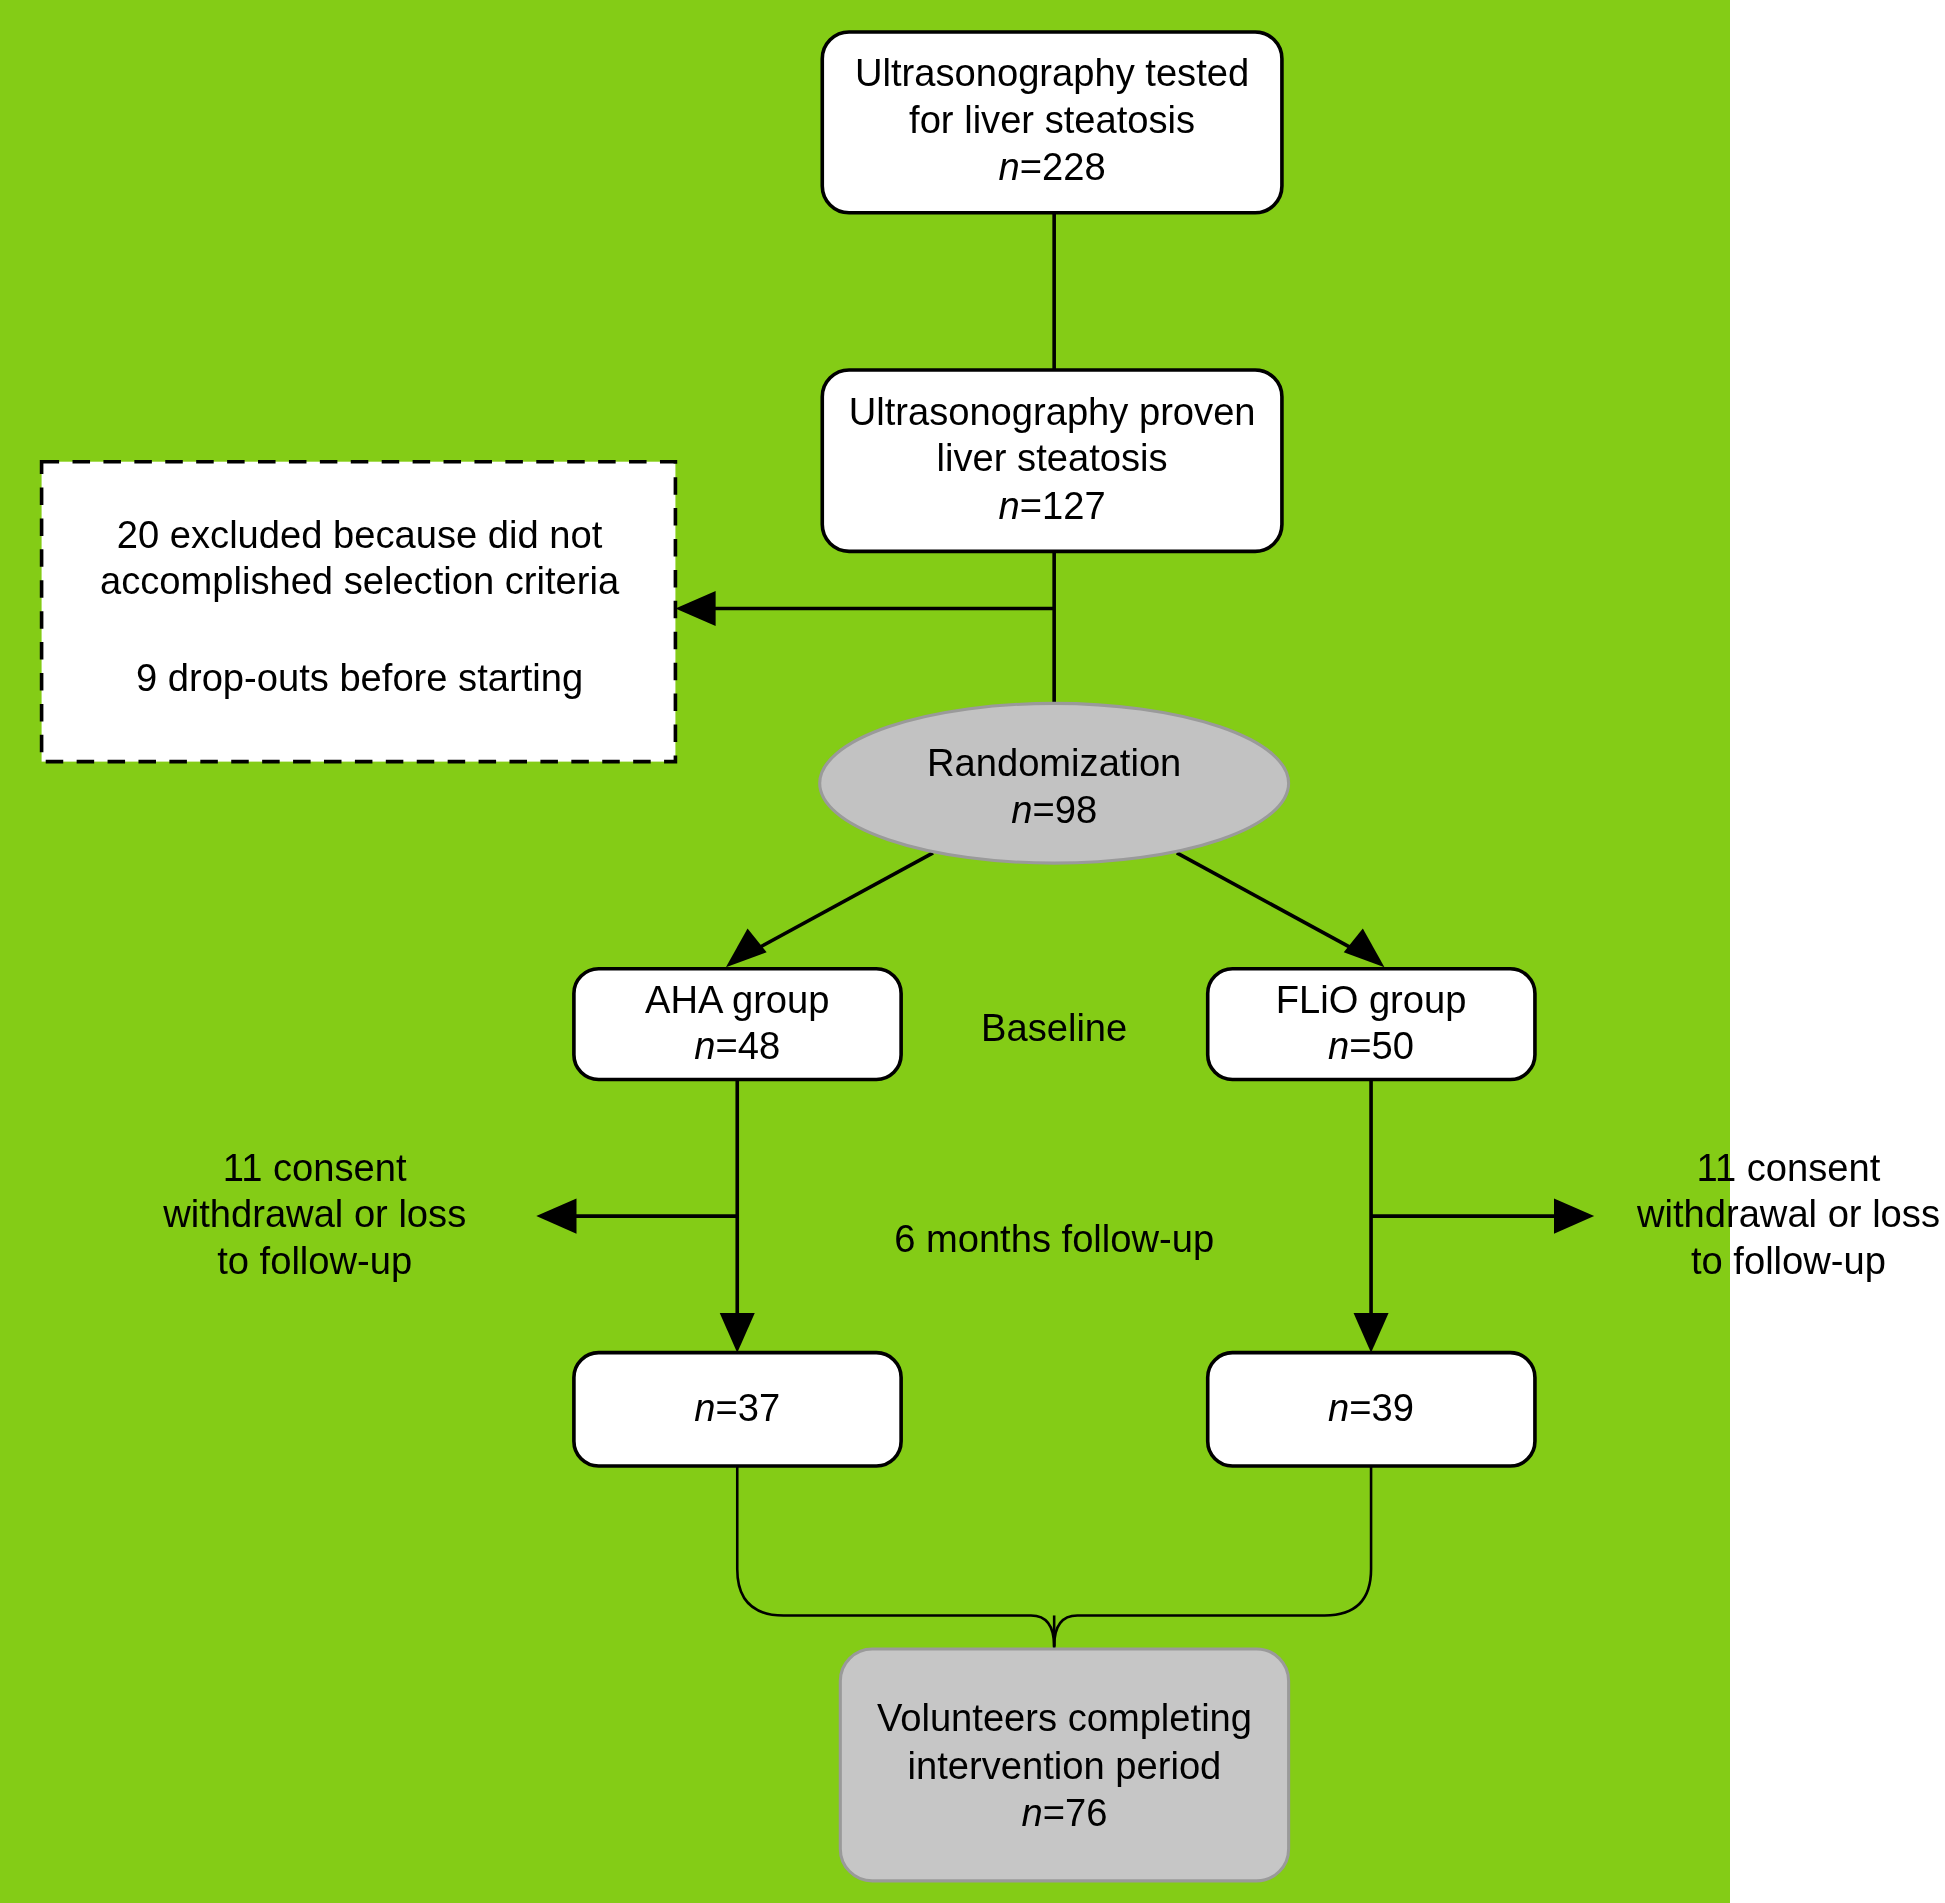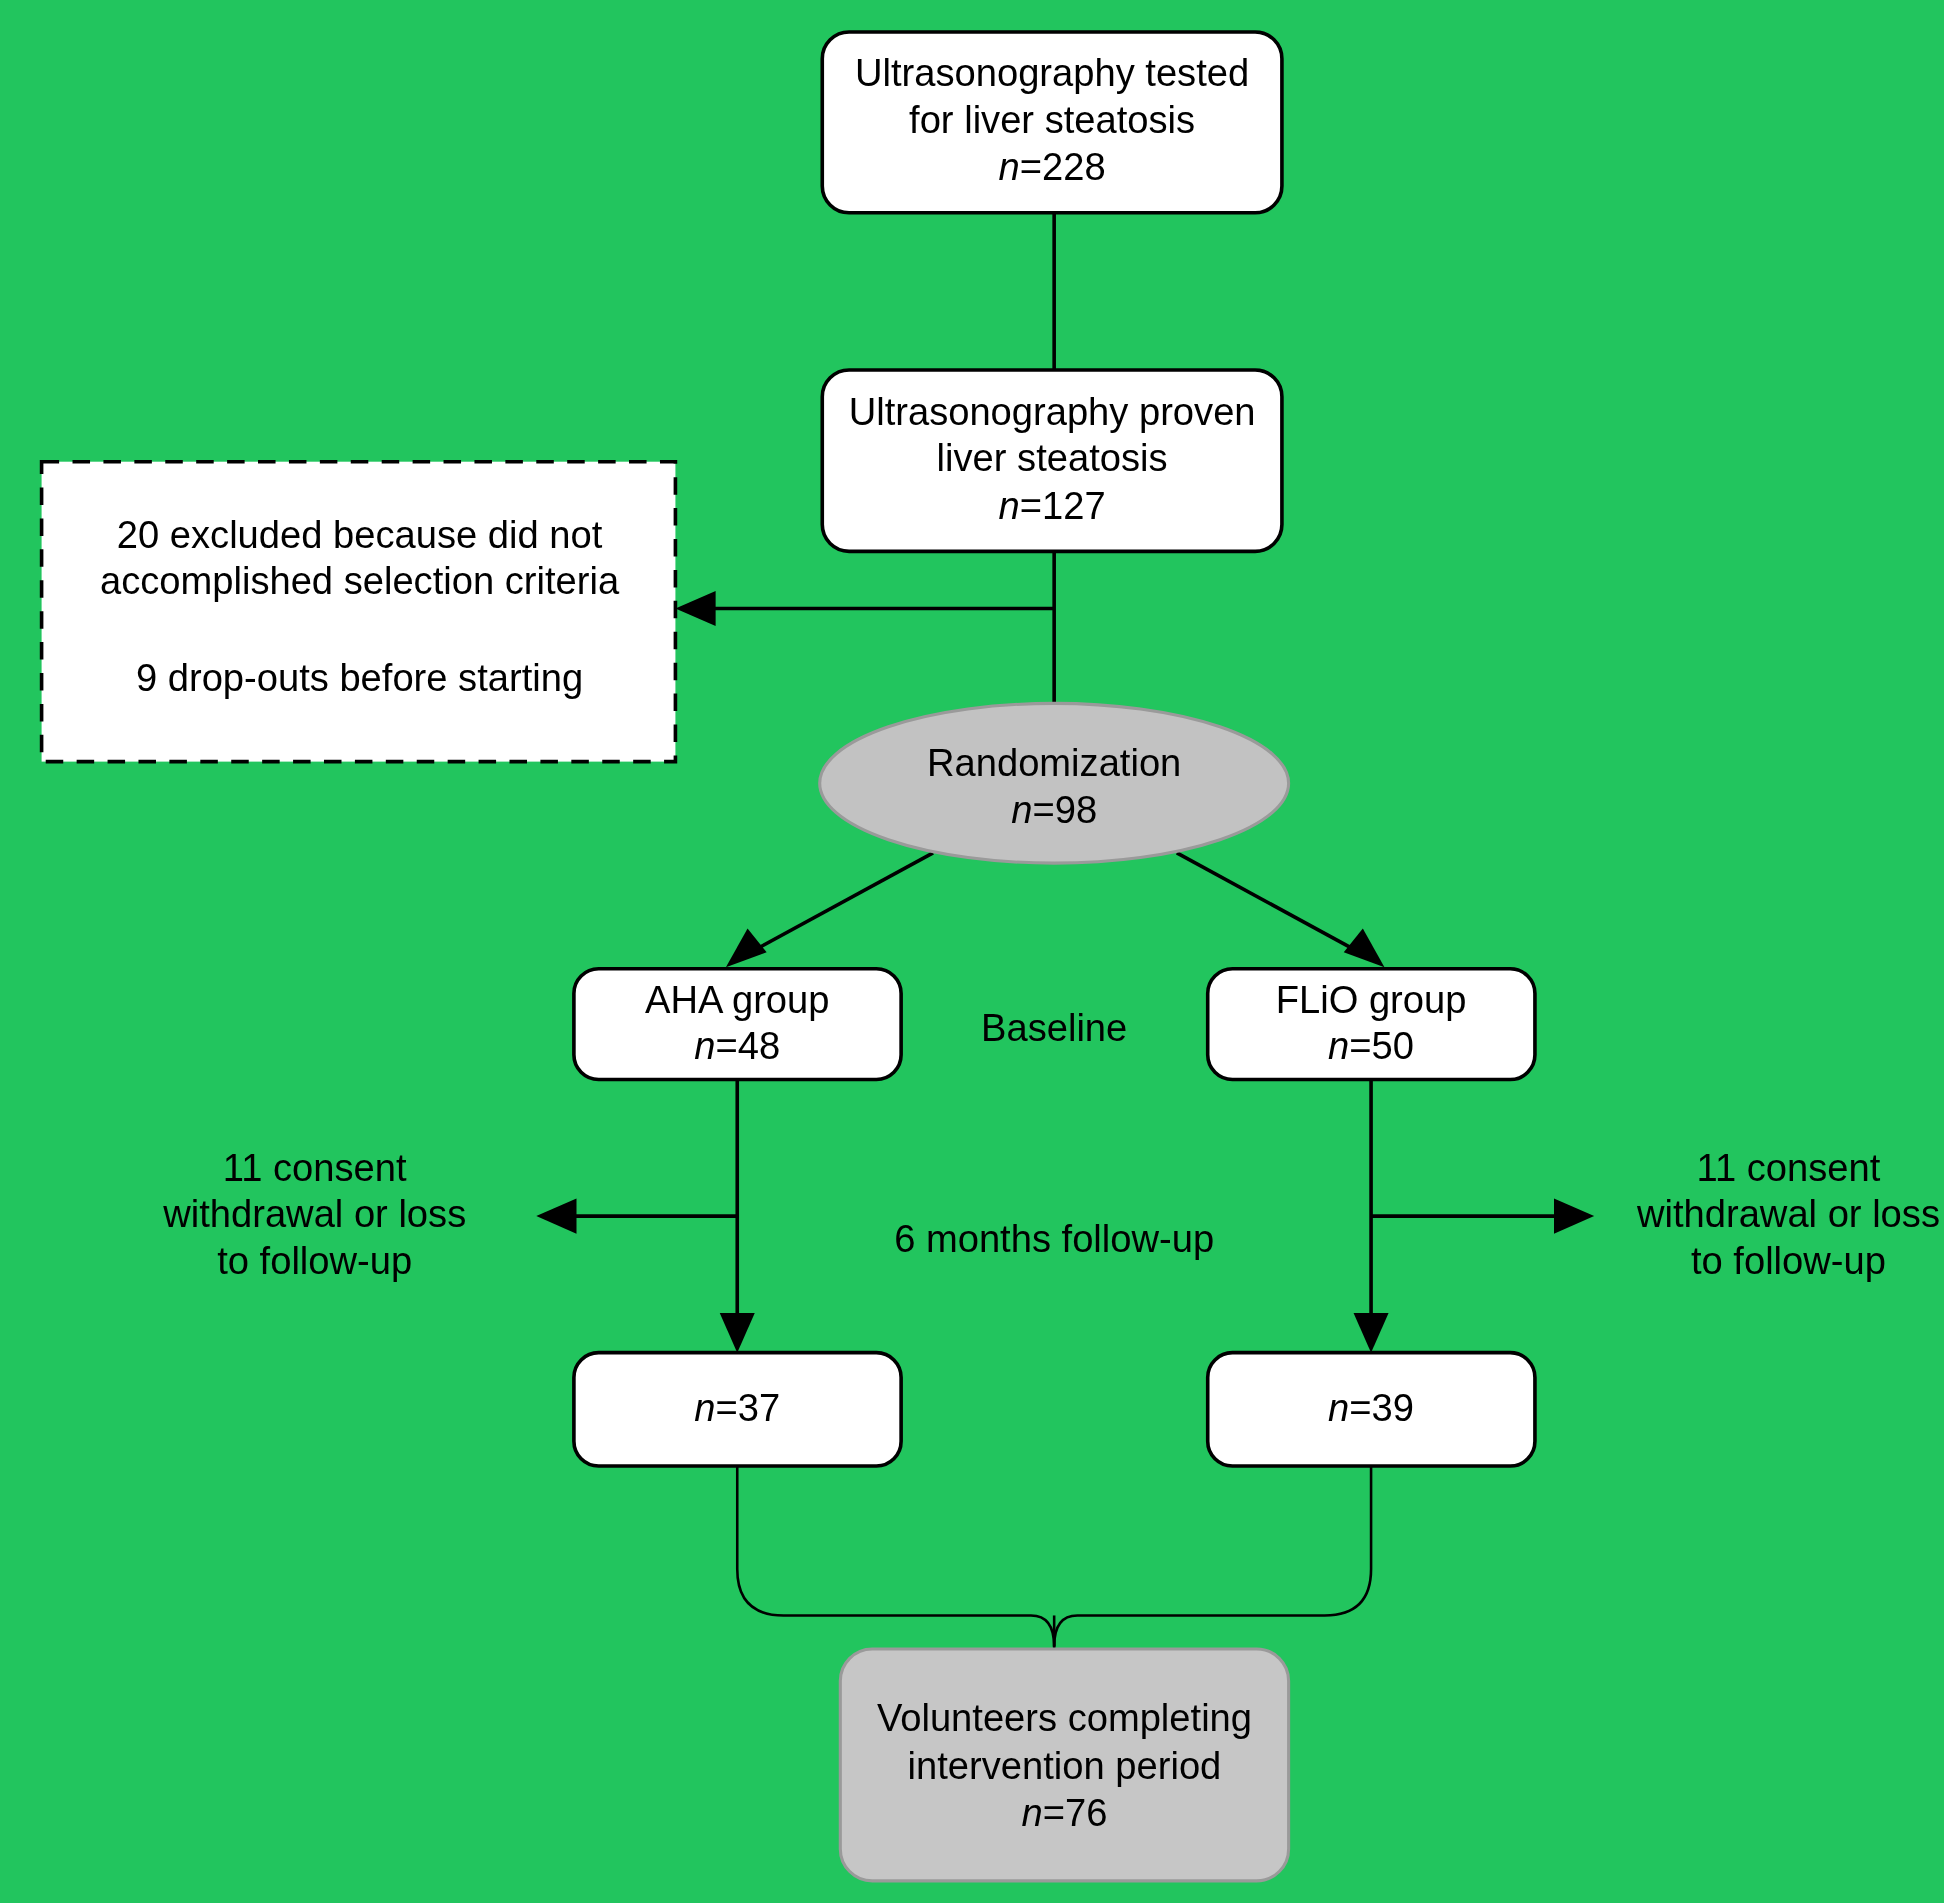--- a/index.html
+++ b/index.html
@@ -8,23 +8,23 @@
     background: #ffffff;
   }
   body {
     width: 1946px;
     height: 1903px;
     font-family: "Liberation Sans", sans-serif;
     overflow: hidden;
   }
   #flow-root {
     position: relative;
-    width: 1944px;
+    width: 1730px;
     height: 1903px;
-    background: #22c55e;
+    background: #84cc16;
   }
   svg.flow-canvas {
     position: absolute;
     top: 0;
     left: 0;
     width: 1946px;
     height: 1903px;
   }
   .node-rect {
     fill: #ffffff;

